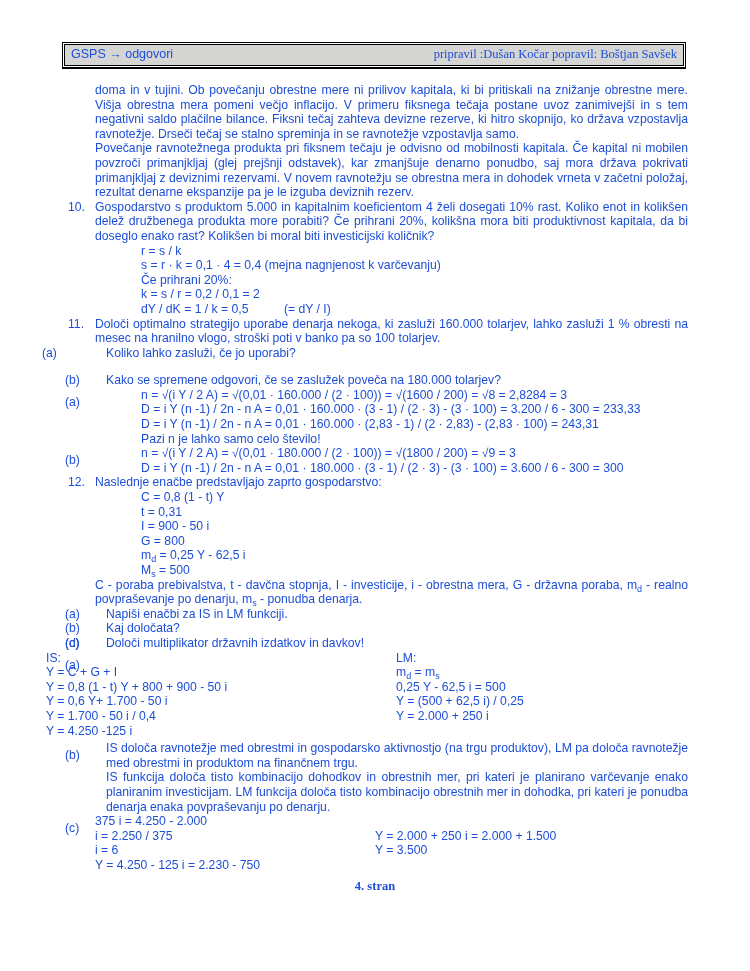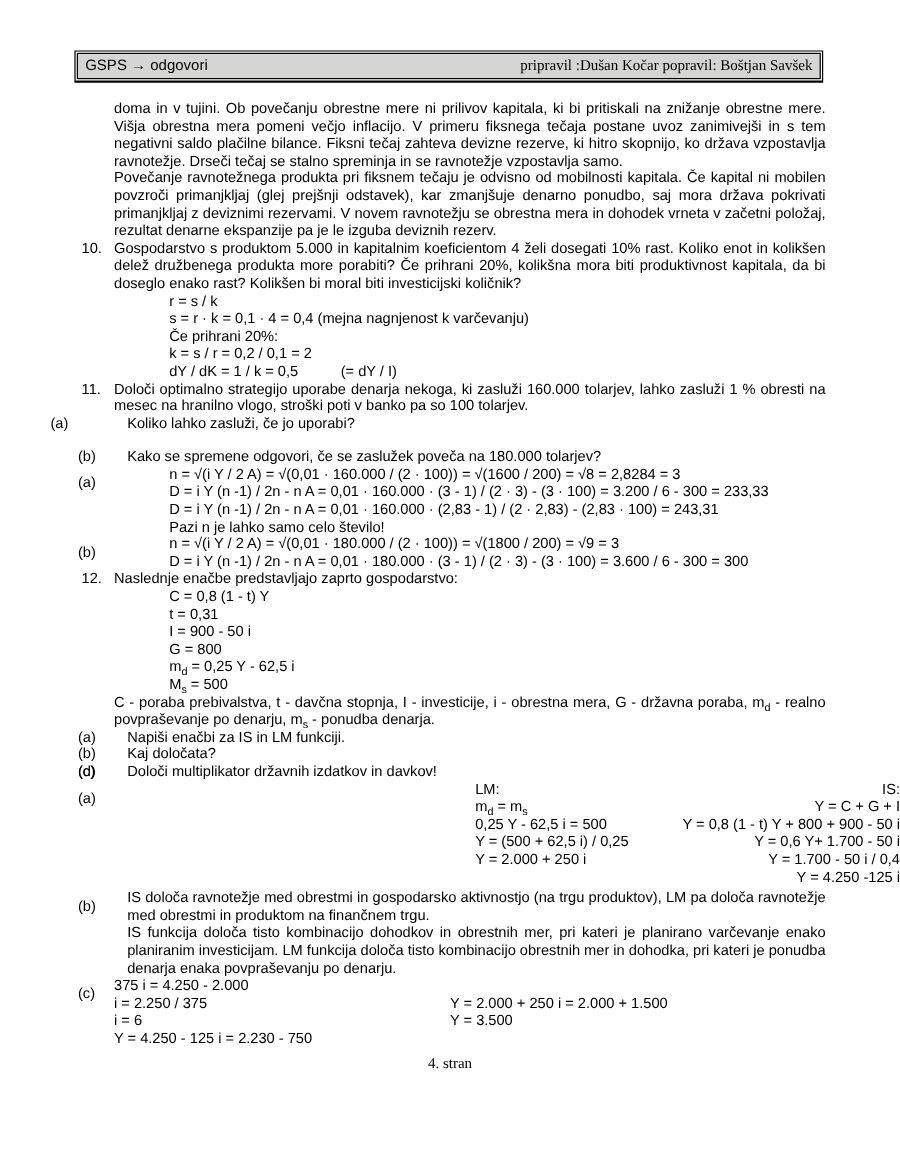--- a/index.html
+++ b/index.html
@@ -1,19 +1,19 @@
 <!DOCTYPE html>
 <html><head>
 <meta charset="utf-8">
 <style>
   html,body { margin:0; padding:0; background:#ffffff; }
   .page {
     position:relative; width:750px; height:971px; background:#ffffff;
     font-family:"Liberation Sans","DejaVu Sans",sans-serif;
-    font-size:12.2px; line-height:14.6px; color:#000000; overflow:hidden;
+    font-size:12.2px; line-height:14.6px; color:#1d4ed8; overflow:hidden;
   }
   
   .hdr-outer {
     position:absolute; left:62px; top:42px; width:624px;
     border:1px solid #000; border-bottom-width:2px; background:#fff; padding:1px;
     box-sizing:border-box;
   }
   .hdr-inner {
     border:1px solid #000; background:#d5d5d3;
     display:flex; justify-content:space-between; align-items:center;
@@ -33,36 +33,36 @@
   .grp  { position:relative; }
   .mk   { position:absolute; left:65px; top:0; }
   .mk.far { left:42px; }
   .mk.low { top:7px; }
 
   .t2   { margin-left:106px; margin-right:62px; }
   .f    { margin-left:95px; white-space:nowrap;padding-left:46px; }
   .gap-after-a { margin-bottom:13px; }
 
   .cols  { position:relative; }
-  .col-l { margin-left:46px; white-space:nowrap;text-align:right; }
+  .col-l { margin-left:46px; white-space:nowrap; }
   .col-r { position:absolute; left:396px; top:0; white-space:nowrap; }
 
   .cols2-l { margin-left:95px; white-space:nowrap; }
   .col-r2  { position:absolute; left:375px; top:0; white-space:nowrap; }
 
   .sp32 { margin-left:32px; }
   .sp16 { margin-left:16px; }
 
   sub { font-size:9px; line-height:0; }
 
   .mt3 { margin-top:3px; }
 
   .footer {
     margin-top:7px; text-align:center;
-    font-family:"Liberation Serif","DejaVu Serif",serif; font-size:12.5px;
+    font-family:"Liberation Serif","DejaVu Serif",serif; font-size:12.5px;font-weight:bold;
   }
 </style>
 </head>
 <body>
 
 <div class="page">
 
   <div class="hdr-outer">
     <div class="hdr-inner">
       <span class="hdr-left">GSPS → odgovori</span>

